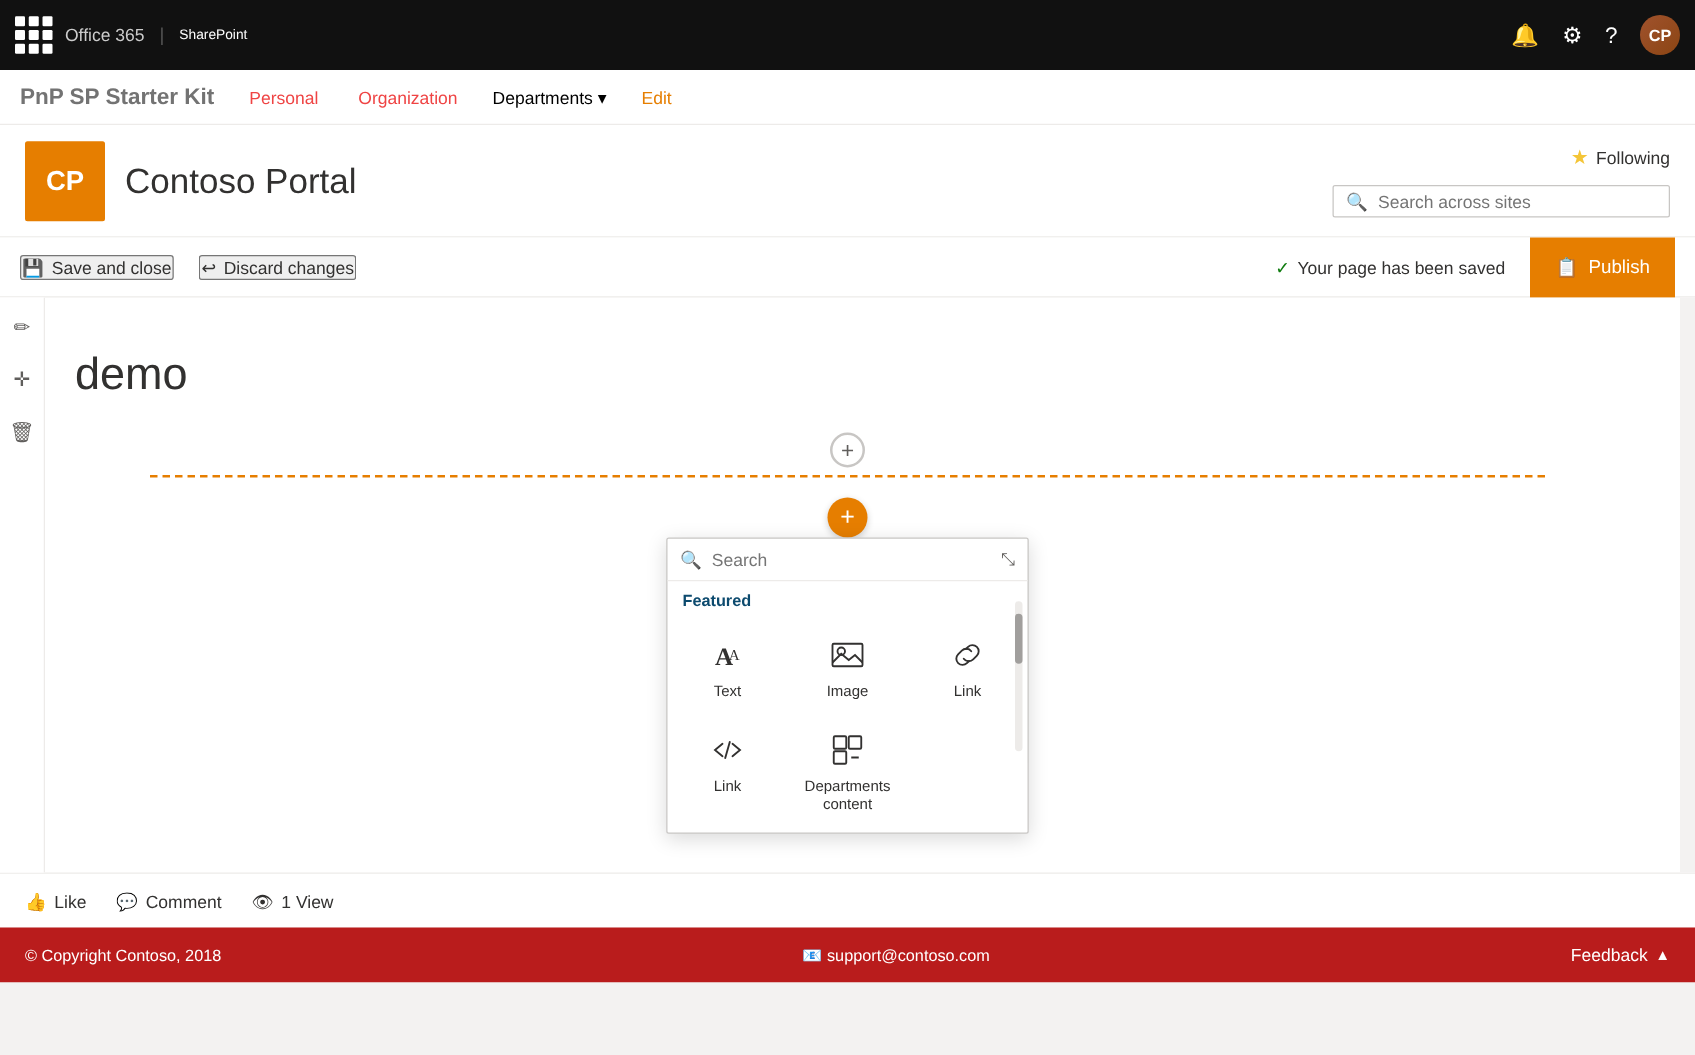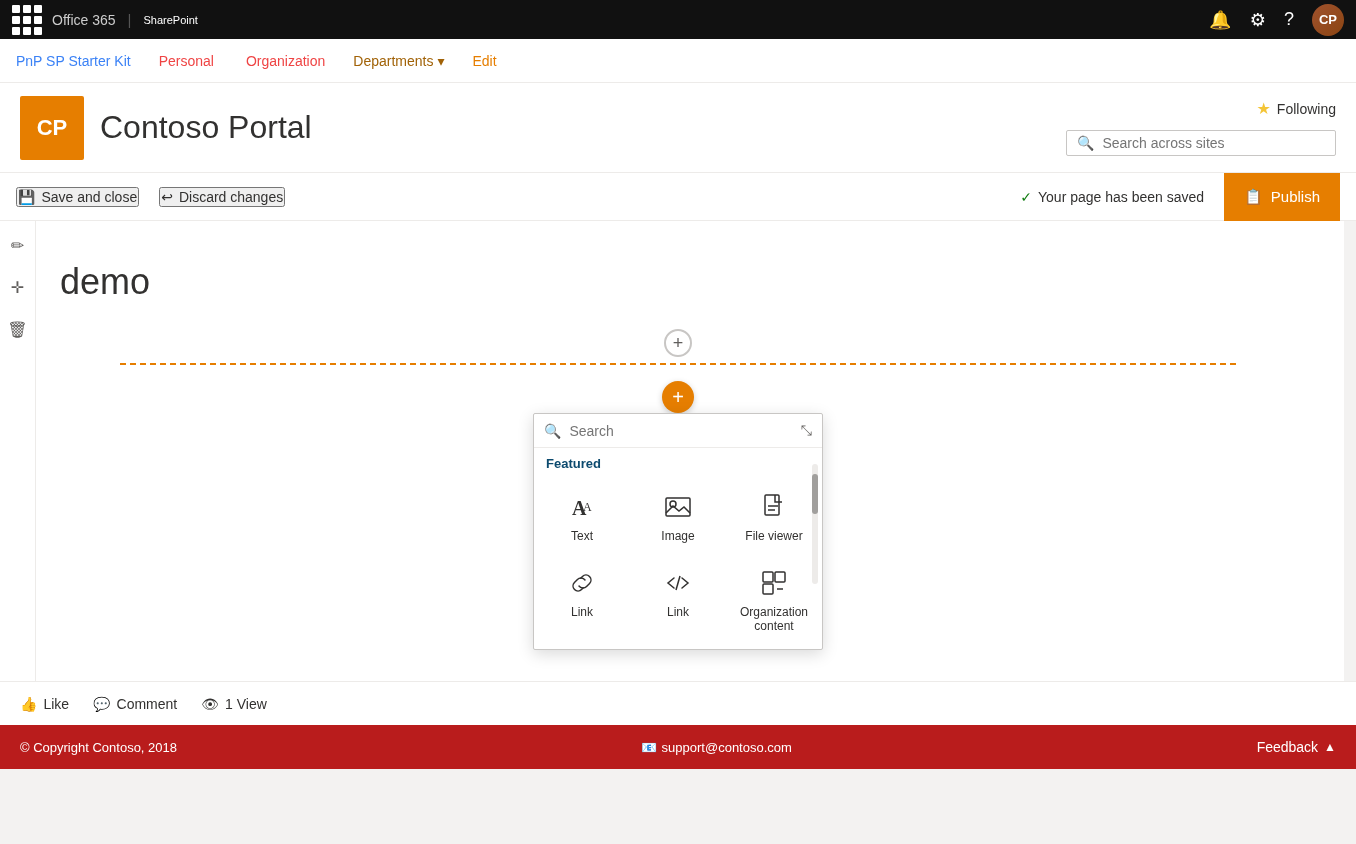--- a/index.html
+++ b/index.html
@@ -1,21 +1,21 @@
 <!DOCTYPE html>
 <html><head>
   <meta charset="utf-8">
   <style>
     * { box-sizing: border-box; margin: 0; padding: 0; }
     body { font-family: 'Segoe UI', Arial, sans-serif; font-size: 14px; background: #f3f2f1; overflow: hidden; }
 
     
     .top-nav {
       background: #111;
-      height: 39px;
+      height: 56px;
       display: flex;
       align-items: center;
       padding: 0 12px;
       gap: 10px;
     }
     .waffle-icon {
       width: 30px; height: 30px;
       display: grid; grid-template-columns: repeat(3,8px); grid-template-rows: repeat(3,8px);
       gap: 3px; cursor: pointer;
     }
@@ -41,43 +41,43 @@
     
     .second-nav {
       background: #fff;
       height: 44px;
       display: flex;
       align-items: center;
       padding: 0 16px;
       gap: 24px;
       border-bottom: 1px solid #edebe9;
     }
-    .site-name { font-weight: 400; font-size: 14px; color: #3b82f6; }
+    .site-name { font-weight: 700; font-size: 18px; color: #737373; }
     .nav-link { font-size: 14px; color: #ef4444; cursor: pointer; padding: 0 4px; }
     .nav-link.edit { color: #e67e00; font-weight: 500; }
-    .dept-link { display: flex; align-items: center; gap: 4px; cursor: pointer; font-size: 14px; color: #a16207; }
+    .dept-link { display: flex; align-items: center; gap: 4px; cursor: pointer; font-size: 14px; color: #000000; }
 
     
     .portal-header {
       background: #fff;
       height: 90px;
       display: flex;
       align-items: center;
       padding: 0 20px;
       border-bottom: 1px solid #edebe9;
     }
     .cp-logo {
       width: 64px; height: 64px;
       background: #e67e00;
       border-radius: 2px;
       display: flex; align-items: center; justify-content: center;
       color: #fff; font-size: 22px; font-weight: bold;
       margin-right: 16px; flex-shrink: 0;
     }
-    .portal-title { font-size: 32px; font-weight: 300; color: #323130; }
+    .portal-title { font-size: 28px; font-weight: 300; color: #323130; }
     .portal-header-right { margin-left: auto; display: flex; align-items: center; gap: 12px; flex-direction: column; align-items: flex-end; }
     .following-btn {
       display: flex; align-items: center; gap: 6px;
       font-size: 14px; color: #323130; cursor: pointer;
     }
     .star-icon { color: #f4c537; font-size: 16px; }
     .search-bar {
       display: flex; align-items: center;
       border: 1px solid #c8c6c4;
       border-radius: 2px;
@@ -453,31 +453,20 @@
               <div class="picker-item-icon">
                 <svg width="28" height="28" viewBox="0 0 28 28">
                   <rect x="2" y="5" width="24" height="18" rx="1" stroke="#323130" stroke-width="1.5" fill="none"></rect>
                   <circle cx="9" cy="11" r="3" stroke="#323130" stroke-width="1.5" fill="none"></circle>
                   <polyline points="2,20 9,13 15,18 20,14 26,20" stroke="#323130" stroke-width="1.5" fill="none"></polyline>
                 </svg>
               </div>
               <span class="picker-item-label">Image</span>
             </div>
 
-            <div class="picker-item">
-              <div class="picker-item-icon">
-                <svg width="28" height="28" viewBox="0 0 28 28">
-                  <rect x="5" y="2" width="14" height="20" rx="1" stroke="#323130" stroke-width="1.5" fill="none"></rect>
-                  <polyline points="15,2 15,9 22,9" stroke="#323130" stroke-width="1.5" fill="none"></polyline>
-                  <line x1="8" y1="13" x2="18" y2="13" stroke="#323130" stroke-width="1.5"></line>
-                  <line x1="8" y1="17" x2="15" y2="17" stroke="#323130" stroke-width="1.5"></line>
-                </svg>
-              </div>
-              <span class="picker-item-label">File viewer</span>
-            </div>
 
             <div class="picker-item">
               <div class="picker-item-icon">
                 <svg width="28" height="28" viewBox="0 0 28 28">
                   <path d="M11 17a5 5 0 0 0 7.54.54l3-3a5 5 0 0 0-7.07-7.07l-1.72 1.71" stroke="#323130" stroke-width="1.5" fill="none" stroke-linecap="round"></path>
                   <path d="M17 11a5 5 0 0 0-7.54-.54l-3 3a5 5 0 0 0 7.07 7.07l1.71-1.71" stroke="#323130" stroke-width="1.5" fill="none" stroke-linecap="round"></path>
                 </svg>
               </div>
               <span class="picker-item-label">Link</span>
             </div>
@@ -495,21 +484,21 @@
 
             <div class="picker-item">
               <div class="picker-item-icon">
                 <svg width="28" height="28" viewBox="0 0 28 28">
                   <rect x="3" y="3" width="10" height="10" rx="1" stroke="#323130" stroke-width="1.5" fill="none"></rect>
                   <rect x="15" y="3" width="10" height="10" rx="1" stroke="#323130" stroke-width="1.5" fill="none"></rect>
                   <rect x="3" y="15" width="10" height="10" rx="1" stroke="#323130" stroke-width="1.5" fill="none"></rect>
                   <line x1="17" y1="20" x2="23" y2="20" stroke="#323130" stroke-width="1.5"></line>
                 </svg>
               </div>
-              <span class="picker-item-label">Organization content</span>
+              <span class="picker-item-label">Departments content</span>
             </div>
           </div>
 
           <div class="picker-scrollbar">
             <div class="picker-scrollbar-thumb"></div>
           </div>
         </div>
       </div>
 
       <div class="add-section-row" style="margin-top: 180px;">

